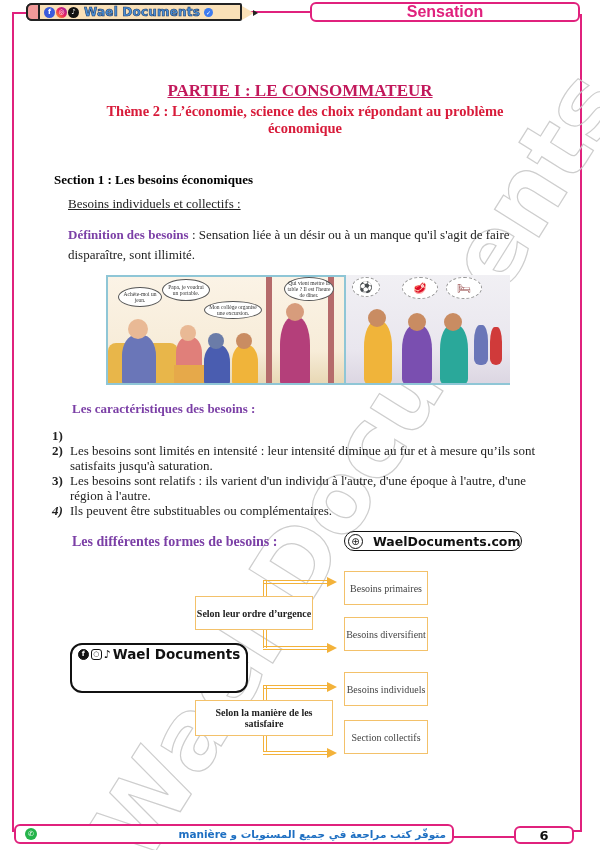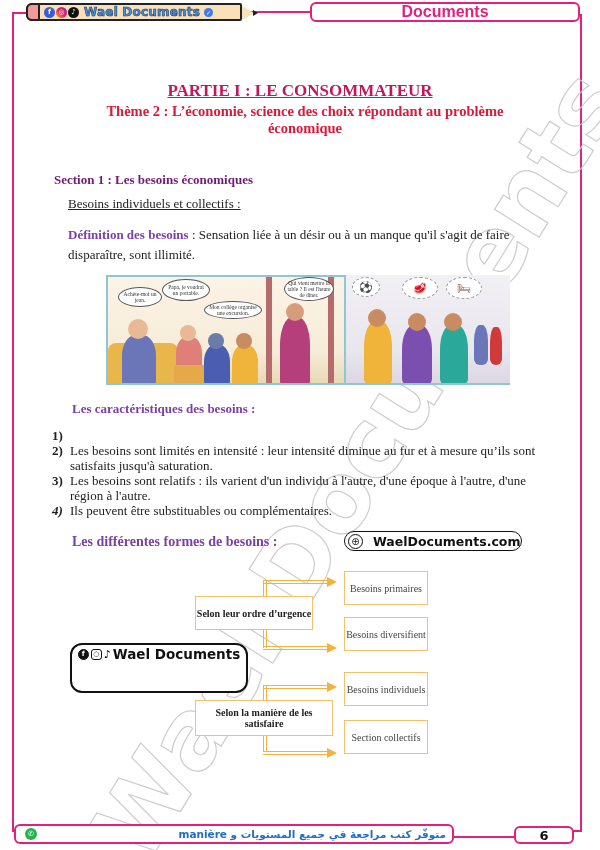--- a/index.html
+++ b/index.html
@@ -31,21 +31,21 @@
 
   
   .watermark { position: absolute; left: 40px; top: 430px; font-family: "DejaVu Sans", sans-serif; font-weight: bold; font-size: 96px; color: transparent; -webkit-text-stroke: 1.2px #c8c8c8; transform: rotate(-58deg); transform-origin: left top; white-space: nowrap; pointer-events: none; opacity: 0.9; }
   .watermark-wrap { position: absolute; left: 70px; top: 820px; width: 0; height: 0; }
   .watermark-wrap .watermark { left: 0; top: 0; }
 
   
   .part-title { position: absolute; left: 0; width: 600px; top: 81px; text-align: center; font-weight: bold; font-size: 17px; color: #c2185b; text-decoration: underline; }
   .theme-title { position: absolute; left: 90px; width: 430px; top: 103px; text-align: center; font-weight: bold; font-size: 14.5px; line-height: 17px; color: #d81b3a; }
 
-  .section-title { position: absolute; left: 54px; top: 172px; font-weight: bold; font-size: 13px; color: #701a75; }
+  .section-title { position: absolute; left: 54px; top: 172px; font-weight: bold; font-size: 13px; color: #000000; }
   .sub-heading { position: absolute; left: 68px; top: 196px; font-size: 13px; color: #222; text-decoration: underline; }
   .definition { position: absolute; left: 68px; top: 225px; width: 490px; font-size: 13px; line-height: 20px; color: #222; }
   .definition b { color: #7b3fa6; }
 
   
   .illustration { position: absolute; left: 106px; top: 275px; width: 404px; height: 110px; }
   .panel-a { position: absolute; left: 0; top: 0; width: 240px; height: 110px; border: 2px solid #8fc6d6; background: linear-gradient(180deg, #fbf3e6 0%, #f7ecd8 70%, #e8d8b5 100%); overflow: hidden; }
   .panel-b { position: absolute; left: 240px; top: 0; width: 164px; height: 110px; background: linear-gradient(180deg, #f1f0f4 0%, #e9e6ee 70%, #dcd6e2 100%); overflow: hidden; border-bottom: 2px solid #8fc6d6; }
   .bubble { position: absolute; background: #fff; border: 1px solid #555; border-radius: 50%; font-size: 5.5px; line-height: 6px; text-align: center; color: #333; display: flex; align-items: center; justify-content: center; padding: 2px; }
   .sofa { position: absolute; left: 0; bottom: 0; width: 70px; height: 40px; background: #e8b64a; border-radius: 8px 8px 0 0; }
@@ -105,21 +105,21 @@
   <span class="social-dot fb">f</span>
   <span class="social-dot ig">◎</span>
   <span class="social-dot tt">♪</span>
   <span class="brand">Wael Documents</span>
   <span class="verified">✓</span>
   <div class="pencil-tip"></div>
   <div class="pencil-lead"></div>
 </div>
 
 <div class="subject-box">
-  <span>Documents</span>
+  <span>Sensation</span>
 </div>
 
 <div class="part-title">PARTIE I : LE CONSOMMATEUR</div>
 <div class="theme-title">Thème 2 : L’économie, science des choix répondant au problème économique</div>
 
 <div class="section-title">Section 1 : Les besoins économiques</div>
 <div class="sub-heading">Besoins individuels et collectifs :</div>
 <div class="definition">
   <b>Définition des besoins</b><span> : Sensation liée à un désir ou à un manque qu'il s'agit de faire disparaître, sont illimité.</span>
 </div>

